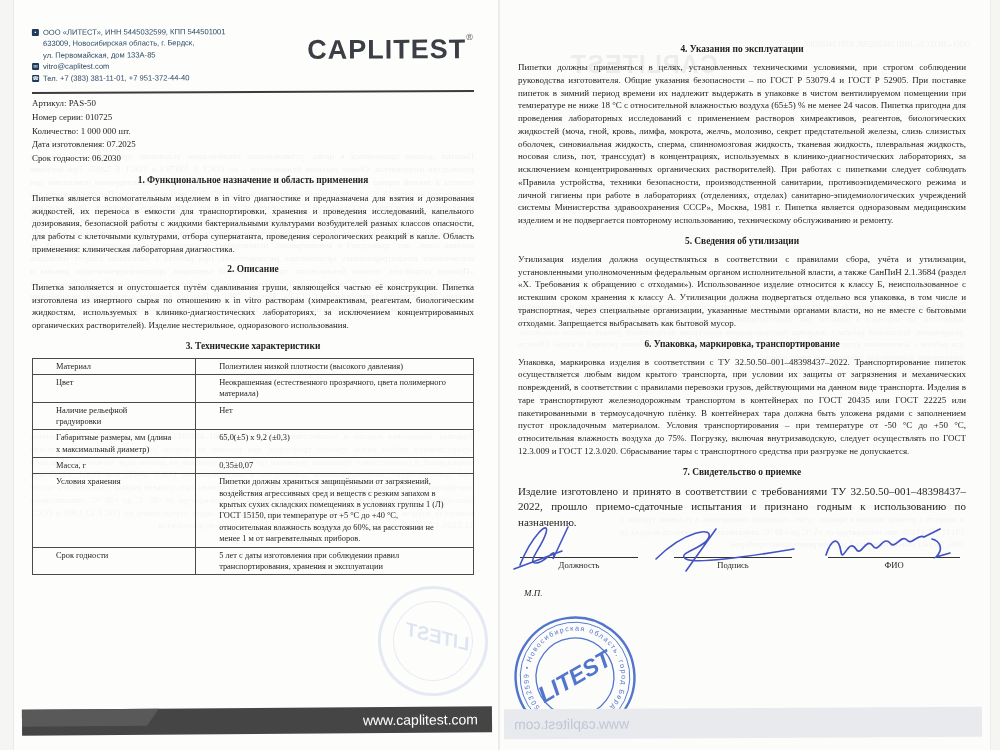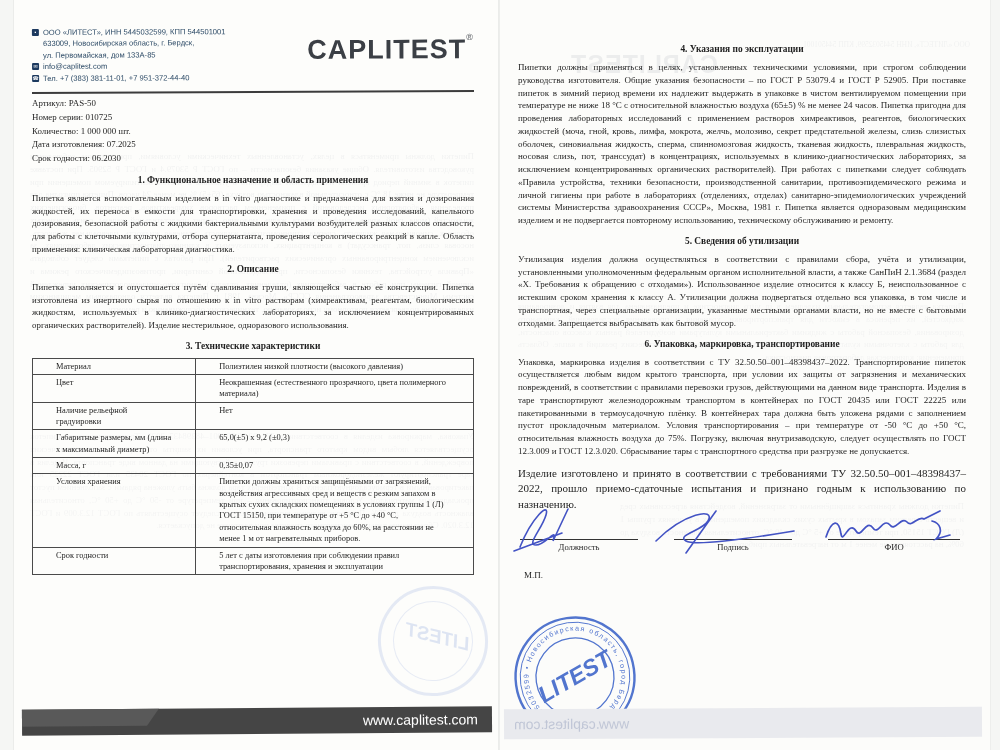--- a/index.html
+++ b/index.html
@@ -57,21 +57,21 @@
                        font-weight:700;font-style:italic;font-size:19px;color:rgba(90,125,205,0.35);
                        transform:rotate(-24deg);}
 
   
   .reg-line{font-size:9px;margin:10px 0 26px 0;}
   .sig-row{display:flex;justify-content:space-between;margin:26px 6px 0 2px;}
   .sig-cell{position:relative;text-align:center;font-size:8.6px;}
   .sig-cell .sline{display:block;border-bottom:1px solid #333;margin-bottom:2px;}
   .s1 .sline{width:118px;} .s2 .sline{width:118px;} .s3 .sline{width:132px;}
   .sig-ink{position:absolute;pointer-events:none;}
-  .mp{font-size:9px;margin-top:18px;margin-left:6px;}
+  .mp{font-size:9px;margin-top:18px;margin-left:6px;font-style:italic;}
   .stamp{position:absolute;left:6px;top:612px;opacity:0.88;}
 </style>
 </head>
 <body>
 
 <div class="canvas">
 
   <div class="page page-left">
     <div class="inner">
 
@@ -85,21 +85,21 @@
       <div class="hdr">
         <div class="contact">
           <div class="cline">
             <span class="cicon">▪</span>
             <span>ООО «ЛИТЕСТ», ИНН 5445032599, КПП 544501001</span>
           </div>
           <div class="cline cindent">633009, Новосибирская область, г. Бердск,</div>
           <div class="cline cindent">ул. Первомайская, дом 133А-85</div>
           <div class="cline">
             <span class="cicon">✉</span>
-            <span>info@caplitest.com</span>
+            <span>vitro@caplitest.com</span>
           </div>
           <div class="cline">
             <span class="cicon">☎</span>
             <span>Тел. +7 (383) 381-11-01, +7 951-372-44-40</span>
           </div>
         </div>
         <div class="logo">
           <span>CAPLITEST</span><sup>®</sup>
         </div>
       </div>
@@ -171,20 +171,21 @@
 
       <div class="sec-h" style="margin-top:18px;">4. Указания по эксплуатации</div>
       <p class="para" style="font-size:9px;">Пипетки должны применяться в целях, установленных техническими условиями, при строгом соблюдении руководства изготовителя. Общие указания безопасности – по ГОСТ Р 53079.4 и ГОСТ Р 52905. При поставке пипеток в зимний период времени их надлежит выдержать в упаковке в чистом вентилируемом помещении при температуре не ниже 18 °С с относительной влажностью воздуха (65±5) % не менее 24 часов. Пипетка пригодна для проведения лабораторных исследований с применением растворов химреактивов, реагентов, биологических жидкостей (моча, гной, кровь, лимфа, мокрота, желчь, молозиво, секрет предстательной железы, слизь слизистых оболочек, синовиальная жидкость, сперма, спинномозговая жидкость, тканевая жидкость, плевральная жидкость, носовая слизь, пот, транссудат) в концентрациях, используемых в клинико-диагностических лабораториях, за исключением концентрированных органических растворителей). При работах с пипетками следует соблюдать «Правила устройства, техники безопасности, производственной санитарии, противоэпидемического режима и личной гигиены при работе в лабораториях (отделениях, отделах) санитарно-эпидемиологических учреждений системы Министерства здравоохранения СССР», Москва, 1981 г. Пипетка является одноразовым медицинским изделием и не подвергается повторному использованию, техническому обслуживанию и ремонту.</p>
 
       <div class="sec-h">5. Сведения об утилизации</div>
       <p class="para" style="font-size:9px;">Утилизация изделия должна осуществляться в соответствии с правилами сбора, учёта и утилизации, установленными уполномоченным федеральным органом исполнительной власти, а также СанПиН 2.1.3684 (раздел «Х. Требования к обращению с отходами»). Использованное изделие относится к классу Б, неиспользованное с истекшим сроком хранения к классу А. Утилизации должна подвергаться отдельно вся упаковка, в том числе и транспортная, через специальные организации, указанные местными органами власти, но не вместе с бытовыми отходами. Запрещается выбрасывать как бытовой мусор.</p>
 
       <div class="sec-h">6. Упаковка, маркировка, транспортирование</div>
       <p class="para" style="font-size:9px;">Упаковка, маркировка изделия в соответствии с ТУ 32.50.50–001–48398437–2022. Транспортирование пипеток осуществляется любым видом крытого транспорта, при условии их защиты от загрязнения и механических повреждений, в соответствии с правилами перевозки грузов, действующими на данном виде транспорта. Изделия в таре транспортируют железнодорожным транспортом в контейнерах по ГОСТ 20435 или ГОСТ 22225 или пакетированными в термоусадочную плёнку. В контейнерах тара должна быть уложена рядами с заполнением пустот прокладочным материалом. Условия транспортирования – при температуре от -50 °С до +50 °С, относительная влажность воздуха до 75%. Погрузку, включая внутризаводскую, следует осуществлять по ГОСТ 12.3.009 и ГОСТ 12.3.020. Сбрасывание тары с транспортного средства при разгрузке не допускается.</p>
 
+      <div class="sec-h">7. Свидетельство о приемке</div>
       <p class="para" style="font-size:11px;margin-bottom:8px;">Изделие изготовлено и принято в соответствии с требованиями ТУ 32.50.50–001–48398437–2022, прошло приемо-сдаточные испытания и признано годным к использованию по назначению.</p>
 
 
       <div class="sig-row">
         <div class="sig-cell s1">
           <svg class="sig-ink" width="130" height="56" style="left:-14px;top:-40px;" viewBox="0 0 130 56">
             <path d="M14,48 C26,18 44,2 40,16 C36,30 20,46 30,46 C40,46 52,26 47,42 L62,10 M8,52 L56,34" fill="none" stroke="#4353c4" stroke-width="1.6" stroke-linecap="round"></path>
           </svg>
           <span class="sline"></span>
           <span>Должность</span>

